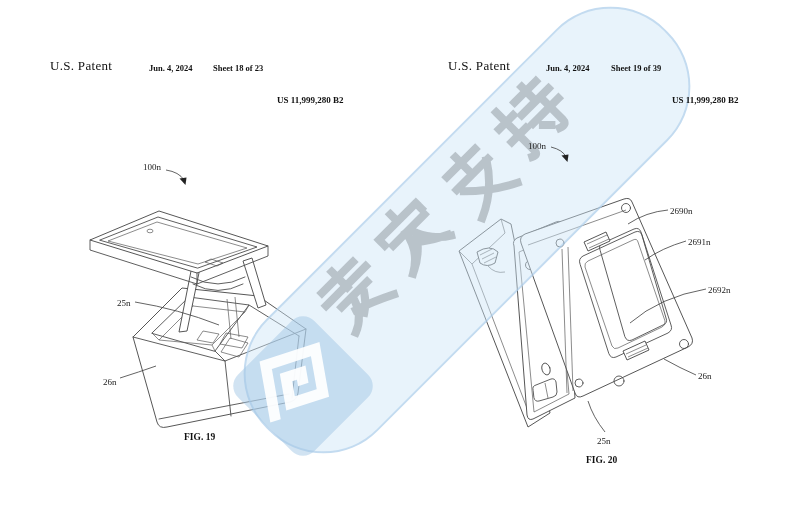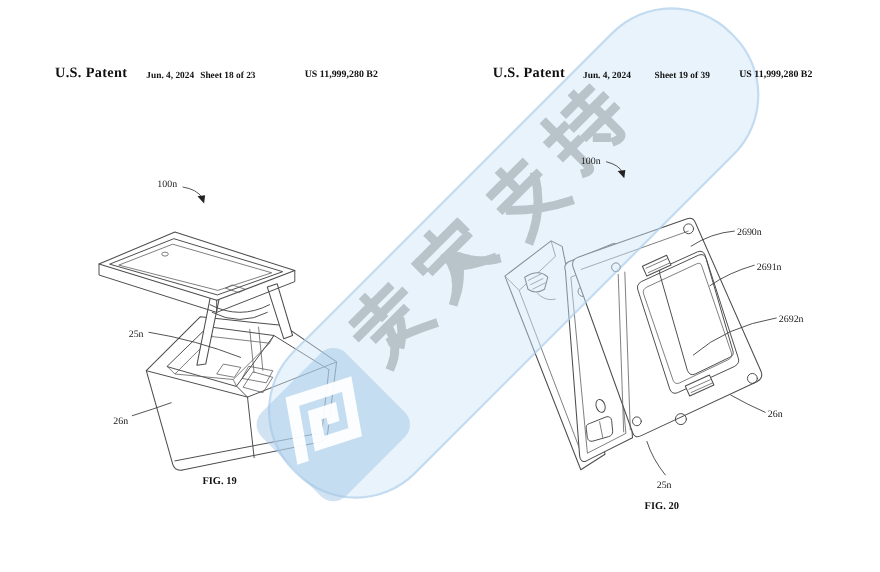--- a/index.html
+++ b/index.html
@@ -1,22 +1,22 @@
 <!DOCTYPE html>
 <html><head>
 <meta charset="utf-8">
 <style>
   html,body{margin:0;padding:0;background:#888;}
   #stage{position:relative;width:800px;height:520px;background:#ffffff;overflow:hidden;
          font-family:"Liberation Serif",serif;}
   
   .hdr{position:absolute;color:#111;white-space:nowrap;}
-  .hdr-title{font-size:13px;font-weight:bold;letter-spacing:.3px;}
-  .hdr-small{font-size:8.5px;font-weight:bold;}
-  .hdr-num{font-size:9px;font-weight:bold;}
+  .hdr-title{font-size:13px;font-weight:normal;letter-spacing:.3px;}
+  .hdr-small{font-size:8.5px;font-weight:bold;margin-left:16px;}
+  .hdr-num{font-size:9px;font-weight:bold;margin-top:33px;}
   
   svg.layer{position:absolute;left:0;top:0;}
   .ln{fill:none;stroke:#4d4d4d;stroke-width:.9;stroke-linejoin:round;stroke-linecap:round;}
   .solid{fill:#ffffff;stroke:#4d4d4d;stroke-width:.95;stroke-linejoin:round;}
   .thin{fill:none;stroke:#5a5a5a;stroke-width:.7;}
   .leader{fill:none;stroke:#3c3c3c;stroke-width:.8;}
   .ahead{fill:#222;stroke:none;}
   .ref{font:9px "Liberation Serif",serif;fill:#1c1c1c;}
   .cap{font:600 9.5px "Liberation Serif",serif;fill:#111;}
   
@@ -151,21 +151,21 @@
       <text class="ref" x="698" y="379">26n</text>
       <path class="leader" d="M605,432 Q593,417 588,401"></path>
       <text class="ref" x="597" y="444">25n</text>
       <text class="cap" x="586" y="463">FIG. 20</text>
     </g>
   </svg>
 
   <div>
     <span class="hdr hdr-title" style="left:50px;top:58px;">U.S. Patent</span>
     <span class="hdr hdr-small" style="left:133px;top:63px;">Jun. 4, 2024</span>
-    <span class="hdr hdr-small" style="left:182px;top:63px;">Sheet 18 of 23</span>
+    <span class="hdr hdr-small" style="left:197px;top:63px;">Sheet 18 of 23</span>
     <span class="hdr hdr-num" style="left:277px;top:62px;">US 11,999,280 B2</span>
   </div>
   <div>
     <span class="hdr hdr-title" style="left:448px;top:58px;">U.S. Patent</span>
     <span class="hdr hdr-small" style="left:530px;top:63px;">Jun. 4, 2024</span>
     <span class="hdr hdr-small" style="left:595px;top:63px;">Sheet 19 of 39</span>
     <span class="hdr hdr-num" style="left:672px;top:62px;">US 11,999,280 B2</span>
   </div>
 
 </div>

